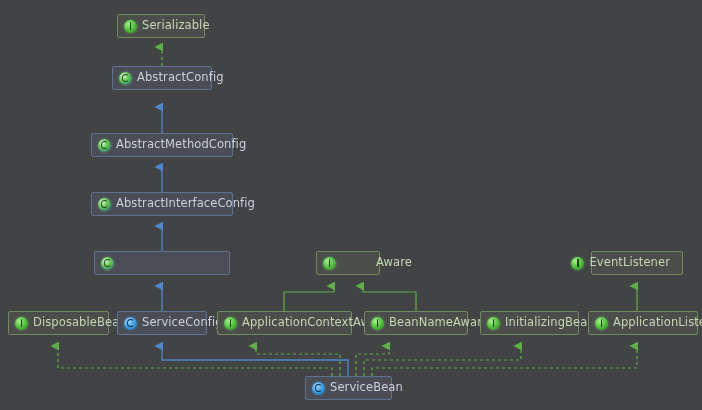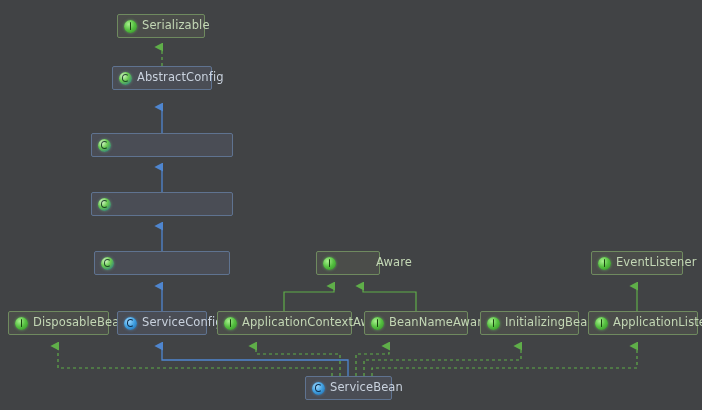--- a/index.html
+++ b/index.html
@@ -154,32 +154,34 @@
       <div class="node node-iface" style="left: 117px; top: 14px; width: 88px;">
         <span class="ic ic-iface"></span>
         <span class="node-label label-iface">Serializable</span>
       </div>
       <div class="node node-class" style="left: 112px; top: 66px; width: 100px;">
         <span class="ic ic-abstract"></span>
         <span class="node-label label-class">AbstractConfig</span>
       </div>
       <div class="node node-class" style="left: 91px; top: 133px; width: 142px;">
         <span class="ic ic-abstract"></span>
+        <span class="node-label label-class">AbstractMethodConfig</span>
       </div>
       <div class="node node-class" style="left: 91px; top: 192px; width: 142px;">
         <span class="ic ic-abstract"></span>
+        <span class="node-label label-class">AbstractInterfaceConfig</span>
       </div>
       <div class="node node-class" style="left: 94px; top: 251px; width: 136px;">
         <span class="ic ic-abstract"></span>
       </div>
       <div class="node node-iface" style="left: 316px; top: 251px; width: 64px; gap: 40px;">
         <span class="ic ic-iface"></span>
         <span class="node-label label-iface">Aware</span>
       </div>
-      <div class="node node-iface" style="left: 591px; top: 251px; width: 92px;">
+      <div class="node node-iface" style="left: 591px; top: 251px; width: 92px; justify-content: flex-end;">
         <span class="ic ic-iface"></span>
         <span class="node-label label-iface">EventListener</span>
       </div>
       <div class="node node-iface" style="left: 8px; top: 311px; width: 101px;">
         <span class="ic ic-iface"></span>
         <span class="node-label label-iface">DisposableBean</span>
       </div>
       <div class="node node-class" style="left: 117px; top: 311px; width: 90px;">
         <span class="ic ic-class"></span>
         <span class="node-label label-class">ServiceConfig</span>

